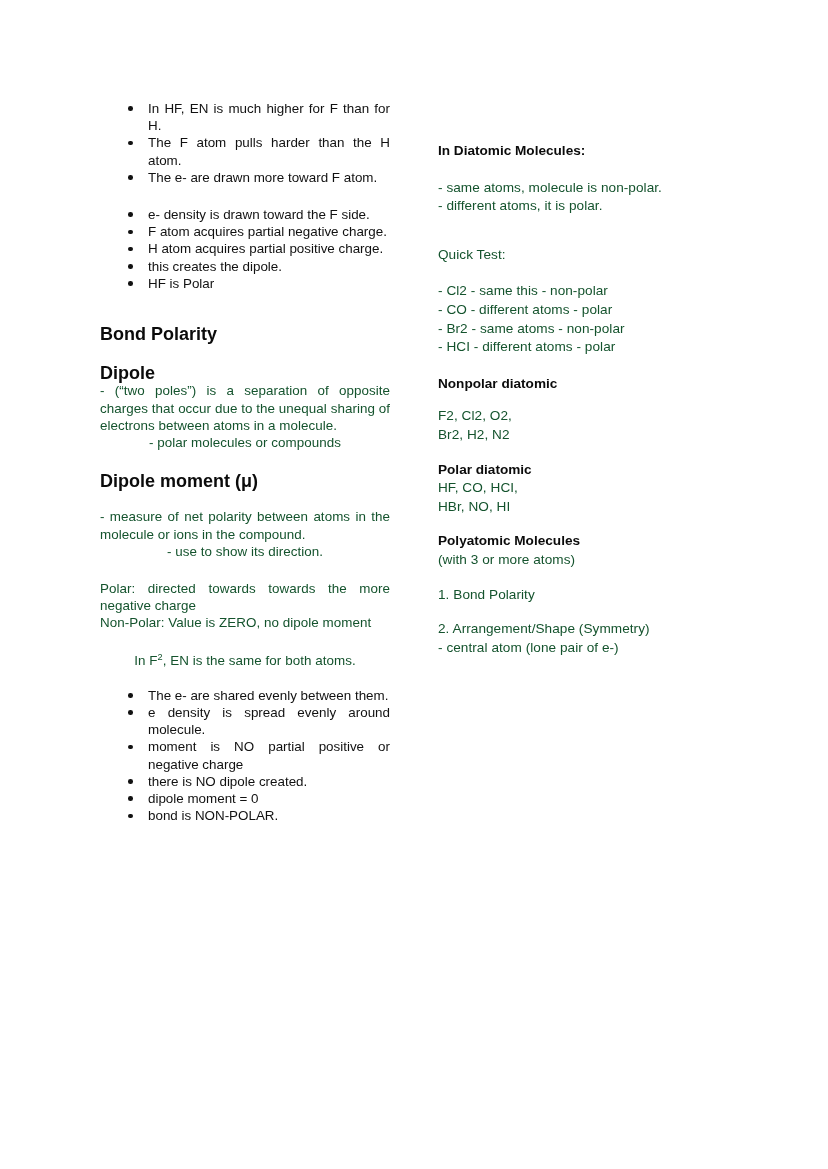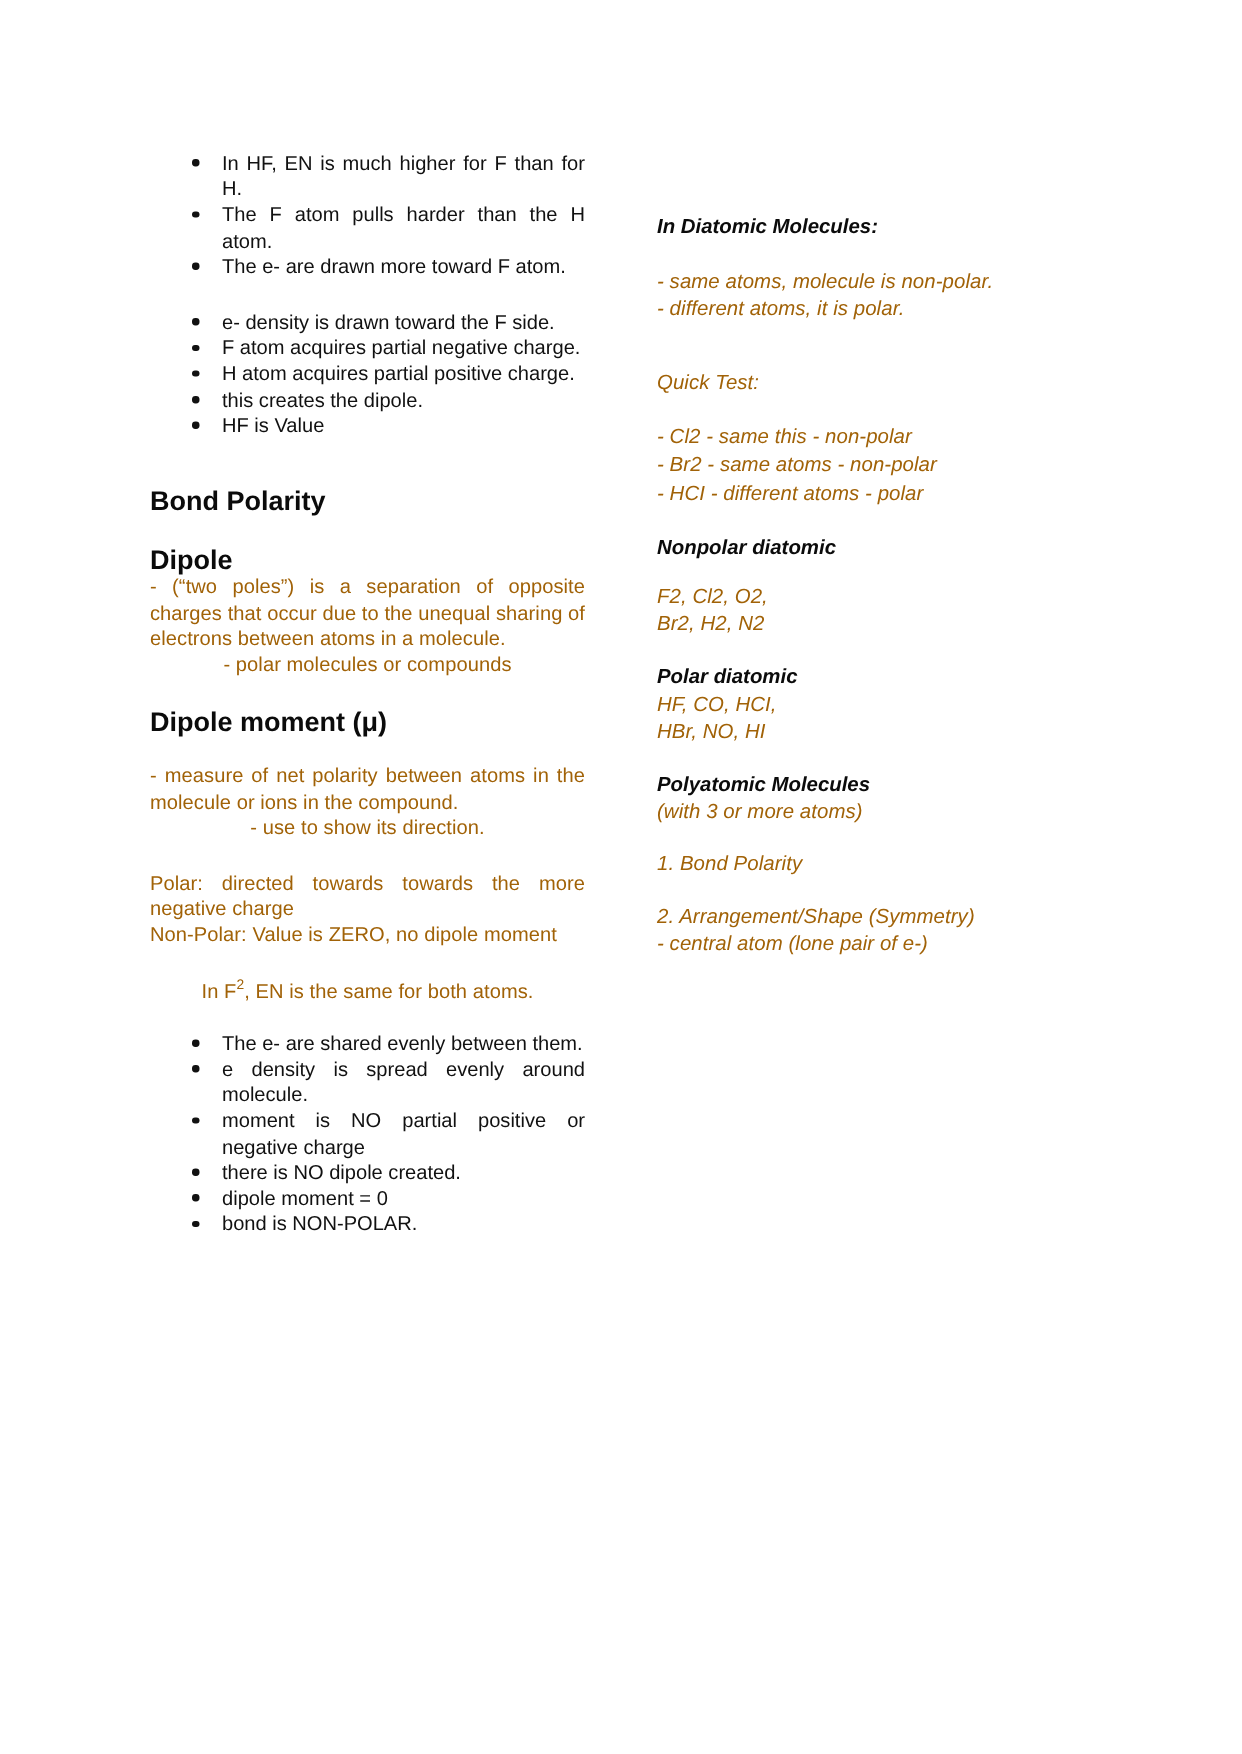--- a/index.html
+++ b/index.html
@@ -40,29 +40,28 @@
     flex: 0 0 290px;
   }
   .col-gap {
     width: 48px;
     flex: 0 0 48px;
   }
   .col-right {
     width: 282px;
     flex: 0 0 282px;
     padding-top: 42px;
-    font-style: italic;
   }
 
   
   .para {
     font-size: 13.4px;
     line-height: 17.2px;
     margin: 0;
-    color: #a16207;
+    color: #14532d;
     letter-spacing: 0.05px;
   }
   .col-left .para {
     text-align: justify;
     text-justify: inter-word;
   }
   .col-left .para.nojust {
     text-align: center;
   }
   .col-right .para {
@@ -136,21 +135,21 @@
           <li>The e- are drawn more toward F atom.</li>
         </ul>
 
         <div class="sp-20"></div>
 
         <ul class="bullets">
           <li>e- density is drawn toward the F side.</li>
           <li>F atom acquires partial negative charge.</li>
           <li>H atom acquires partial positive charge.</li>
           <li>this creates the dipole.</li>
-          <li>HF is Value</li>
+          <li>HF is Polar</li>
         </ul>
 
         <div class="sp-34"></div>
 
         <div class="heading">Bond Polarity</div>
 
         <div class="sp-22"></div>
 
         <div class="heading">Dipole</div>
         <p class="para">- (“two poles”) is a separation of opposite charges that occur due to the unequal sharing of electrons between atoms in a molecule.</p>
@@ -198,20 +197,21 @@
         <p class="para">- same atoms, molecule is non-polar.</p>
         <p class="para">- different atoms, it is polar.</p>
 
         <div class="sp-30"></div>
 
         <p class="para">Quick Test:</p>
 
         <div class="sp-18"></div>
 
         <p class="para">- Cl2 - same this - non-polar</p>
+        <p class="para">- CO - different atoms - polar</p>
         <p class="para">- Br2 - same atoms - non-polar</p>
         <p class="para">- HCI - different atoms - polar</p>
 
         <div class="sp-18"></div>
 
         <div class="heading">Nonpolar diatomic</div>
 
         <div class="sp-14"></div>
 
         <p class="para">F2, Cl2, O2,</p>

